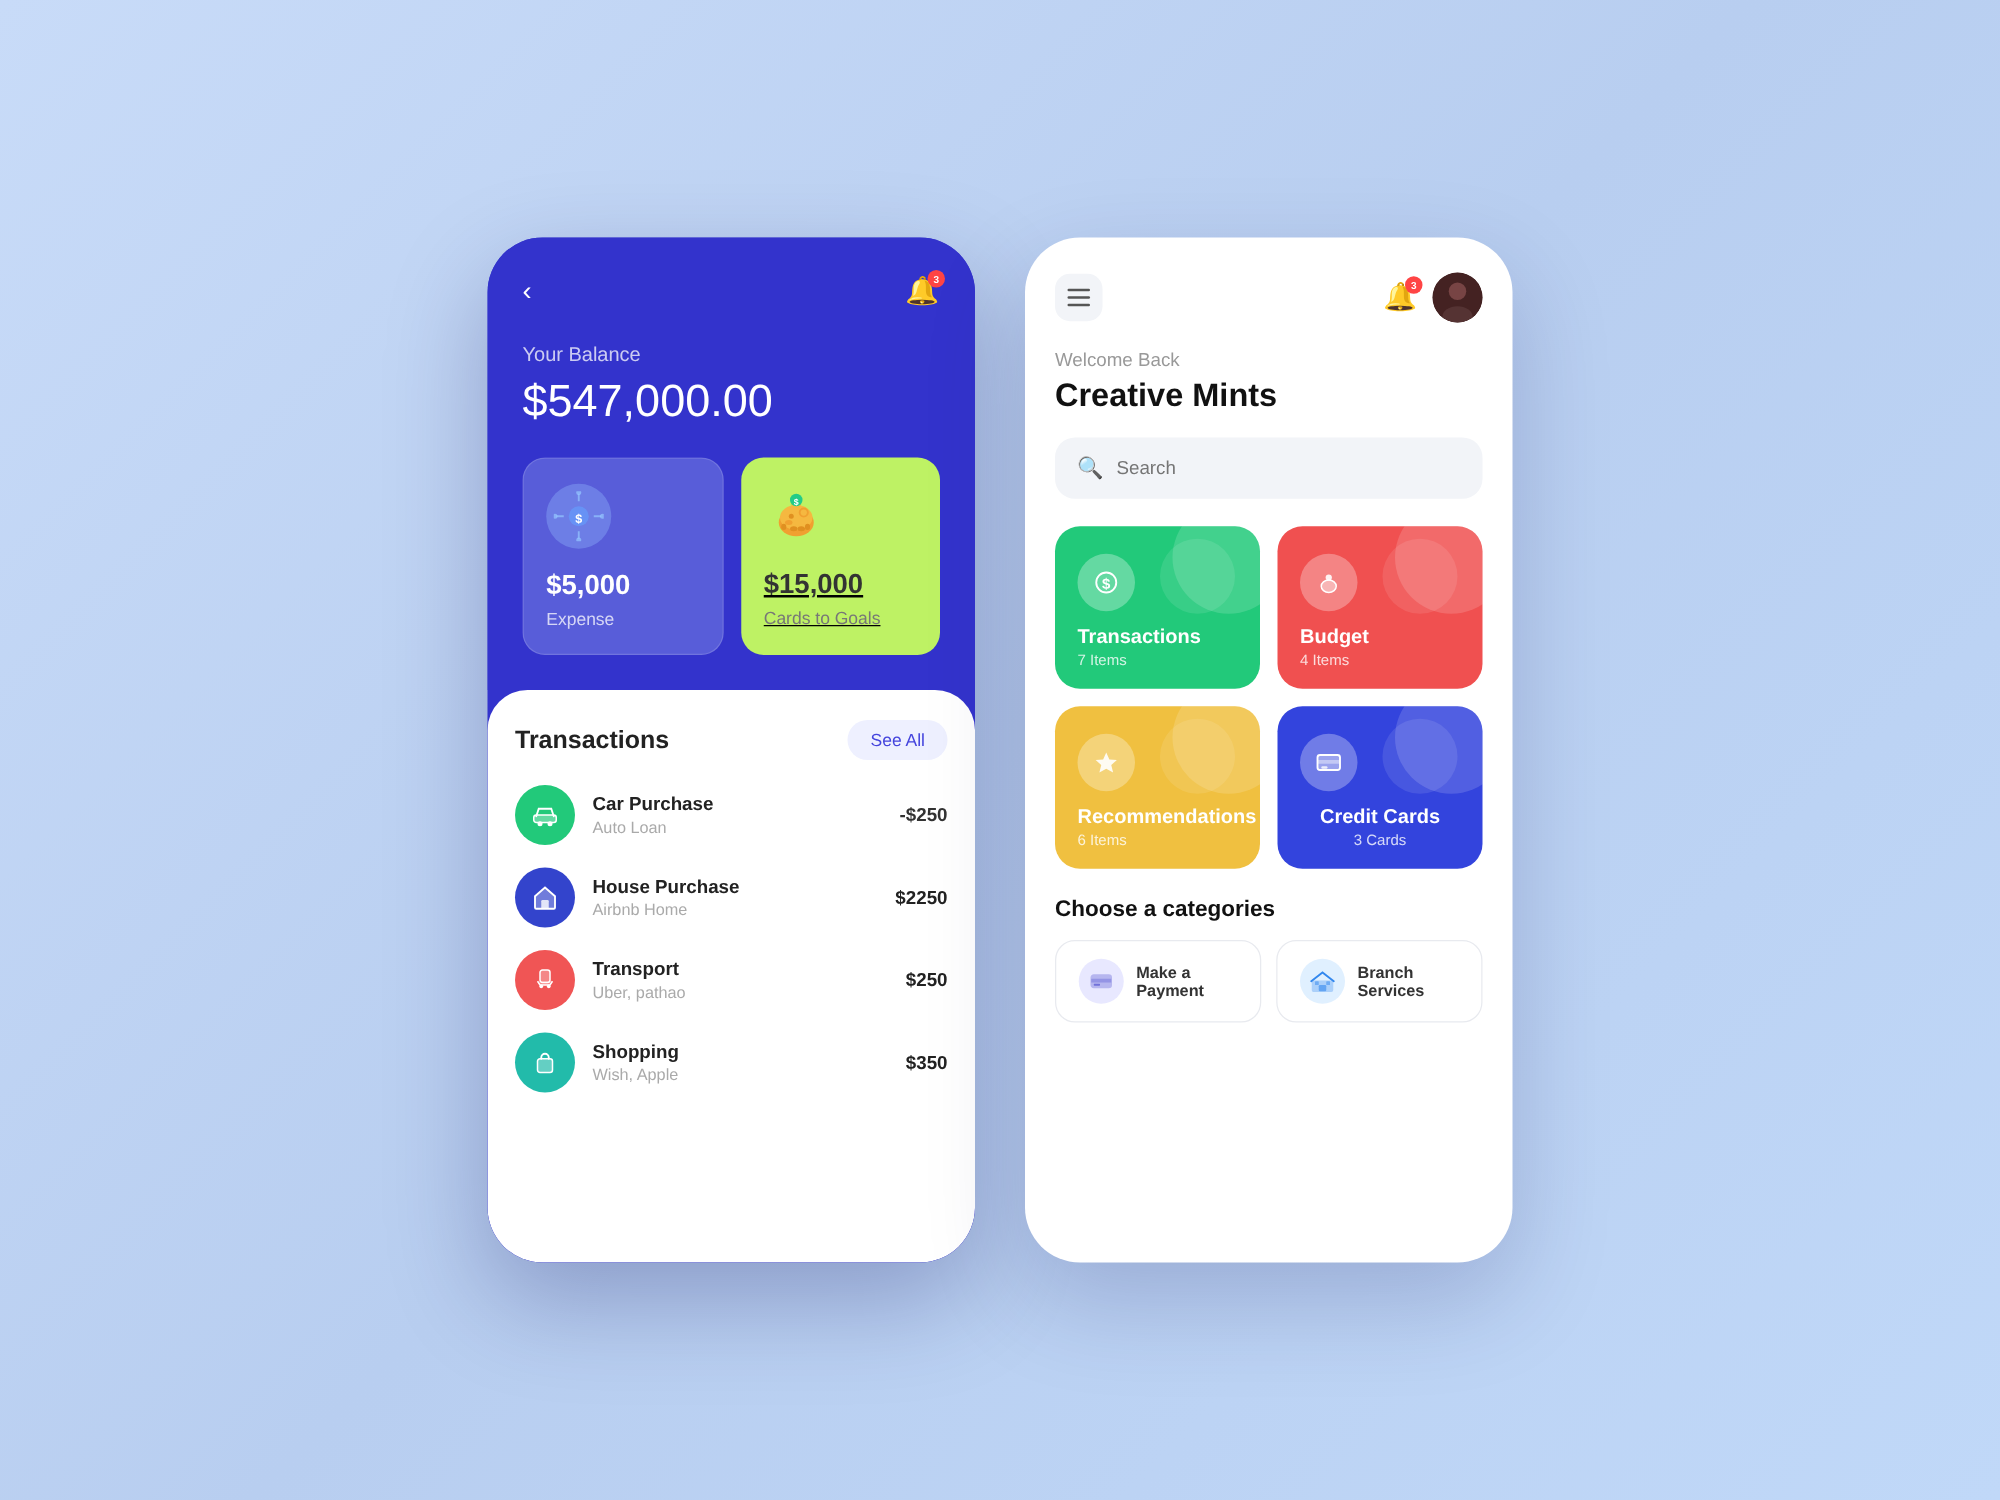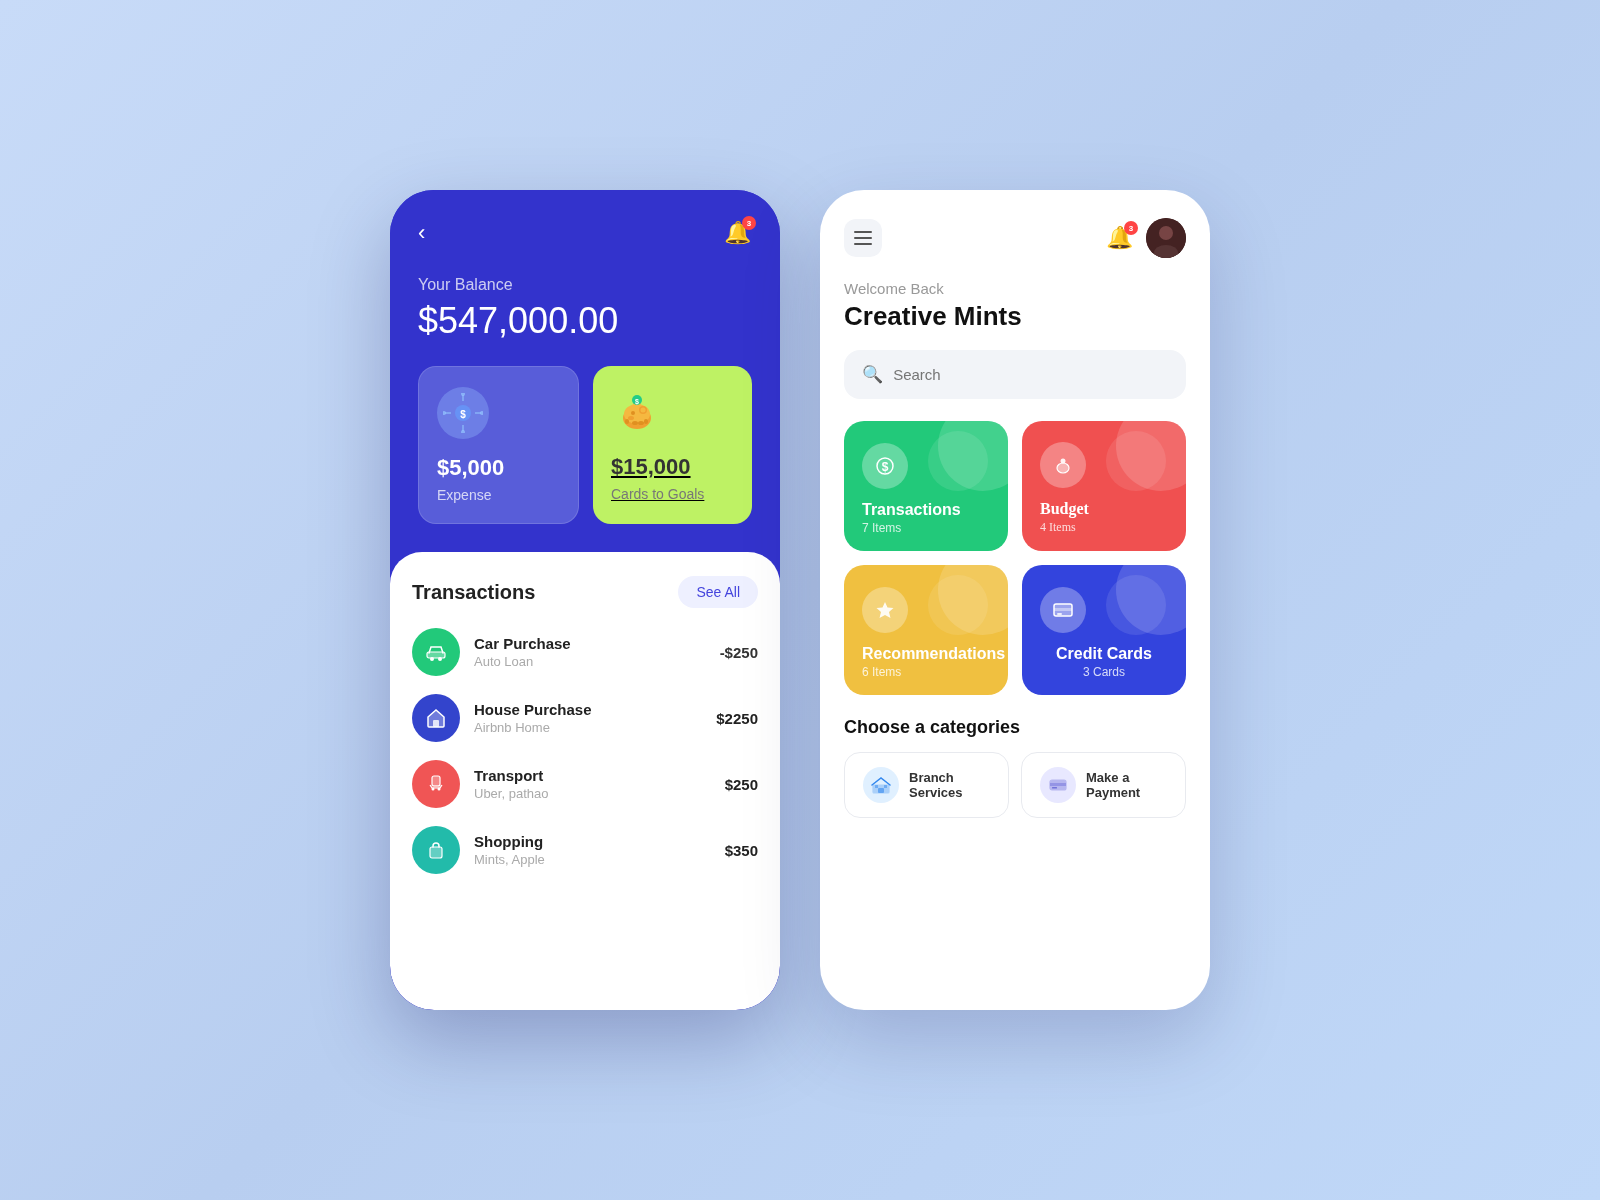--- a/index.html
+++ b/index.html
@@ -325,21 +325,21 @@
       padding: 20px 18px 16px;
       position: relative;
       overflow: hidden;
       cursor: pointer;
       min-height: 130px;
       display: flex;
       flex-direction: column;
       justify-content: flex-end;
     }
     .cat-card-green { background: #22c97a; }
-    .cat-card-red { background: #f05050; font-family: Liberation Serif, serif; }
+    .cat-card-red { background: #f05050; }
     .cat-card-yellow { background: #f0c040; }
     .cat-card-blue { background: #3344dd; text-align: center; }
     .cat-circle-bg {
       position: absolute;
       top: -20px;
       right: -20px;
       width: 90px;
       height: 90px;
       border-radius: 50%;
       background: rgba(255,255,255,0.15);
@@ -538,21 +538,21 @@
 
       <div class="transaction-item">
         <div class="txn-icon-circle" style="background:#22bbaa">
           <svg width="22" height="22" viewBox="0 0 22 22" fill="none">
               <rect x="5" y="8" width="12" height="11" rx="2" fill="rgba(255,255,255,0.3)" stroke="white" stroke-width="1.2"></rect>
               <path d="M8 8V7a3 3 0 016 0v1" stroke="white" stroke-width="1.5" stroke-linecap="round"></path>
             </svg>
         </div>
         <div class="txn-info">
           <div class="txn-name">Shopping</div>
-          <div class="txn-sub">Mints, Apple</div>
+          <div class="txn-sub">Wish, Apple</div>
         </div>
         <div class="txn-amount">$350</div>
       </div>
     </div>
   </div>
 
   <div class="phone-right">
     <div class="right-header">
       <div class="hamburger-btn">
         <div class="hamburger-line"></div>
@@ -632,46 +632,46 @@
               <rect x="5" y="14" width="5" height="2" rx="1" fill="white" opacity="0.8"></rect>
             </svg>
         </div>
         <div class="cat-name">Credit Cards</div>
         <div class="cat-count">3 Cards</div>
       </div>
     </div>
 
     <div class="choose-label">Choose a categories</div>
     <div class="category-pills">
+
+      <div class="cat-pill">
+        <div class="pill-icon pill-icon-indigo">
+          <svg width="20" height="20" viewBox="0 0 20 20" fill="none">
+              <rect x="2" y="5" width="16" height="10" rx="2" fill="#4444cc" opacity="0.3" stroke="#4444cc" stroke-width="1.2"></rect>
+              <rect x="2" y="8" width="16" height="3" fill="#4444cc" opacity="0.3"></rect>
+              <rect x="4" y="12" width="5" height="1.5" rx="0.5" fill="#4444cc" opacity="0.6"></rect>
+            </svg>
+        </div>
+        <div class="pill-text">
+          <span>Make a</span><br>
+          <span>Payment</span>
+        </div>
+      </div>
 
       <div class="cat-pill">
         <div class="pill-icon pill-icon-blue">
           <svg width="20" height="20" viewBox="0 0 20 20" fill="none">
               <rect x="2" y="10" width="16" height="8" rx="1" fill="#3388ee" opacity="0.3" stroke="#3388ee" stroke-width="1.2"></rect>
               <path d="M1 10L10 3l9 7" stroke="#3388ee" stroke-width="1.5" stroke-linecap="round"></path>
               <rect x="7" y="13" width="6" height="5" rx="1" fill="#3388ee" opacity="0.6"></rect>
               <rect x="4" y="10" width="3" height="3" rx="0.5" fill="#3388ee" opacity="0.5"></rect>
               <rect x="13" y="10" width="3" height="3" rx="0.5" fill="#3388ee" opacity="0.5"></rect>
             </svg>
         </div>
         <div class="pill-text">
           <span>Branch</span><br>
           <span>Services</span>
         </div>
       </div>
-
-      <div class="cat-pill">
-        <div class="pill-icon pill-icon-indigo">
-          <svg width="20" height="20" viewBox="0 0 20 20" fill="none">
-              <rect x="2" y="5" width="16" height="10" rx="2" fill="#4444cc" opacity="0.3" stroke="#4444cc" stroke-width="1.2"></rect>
-              <rect x="2" y="8" width="16" height="3" fill="#4444cc" opacity="0.3"></rect>
-              <rect x="4" y="12" width="5" height="1.5" rx="0.5" fill="#4444cc" opacity="0.6"></rect>
-            </svg>
-        </div>
-        <div class="pill-text">
-          <span>Make a</span><br>
-          <span>Payment</span>
-        </div>
-      </div>
     </div>
   </div>
 
 </div>
 
 </body></html>

